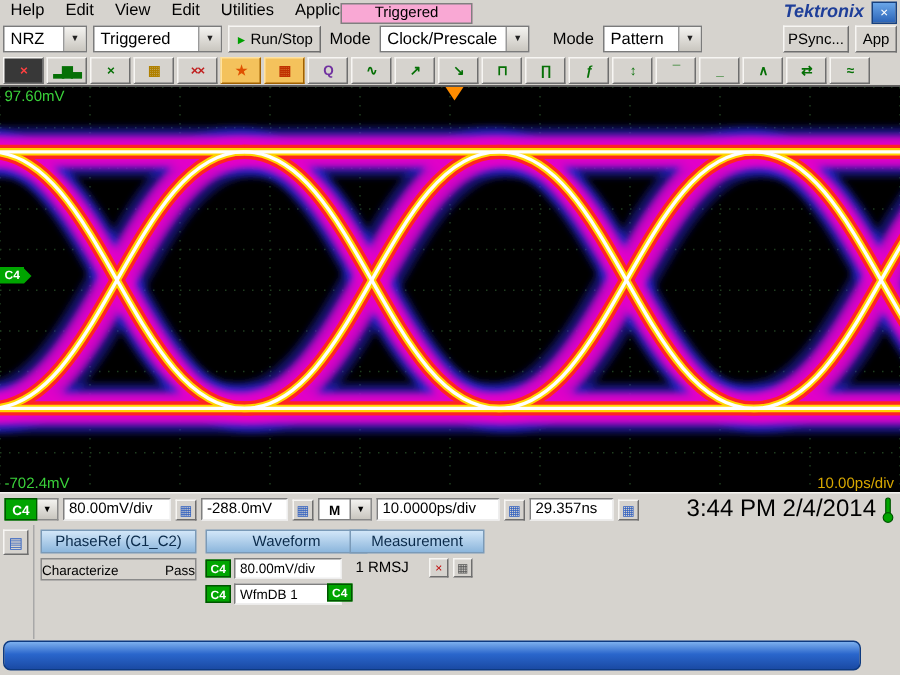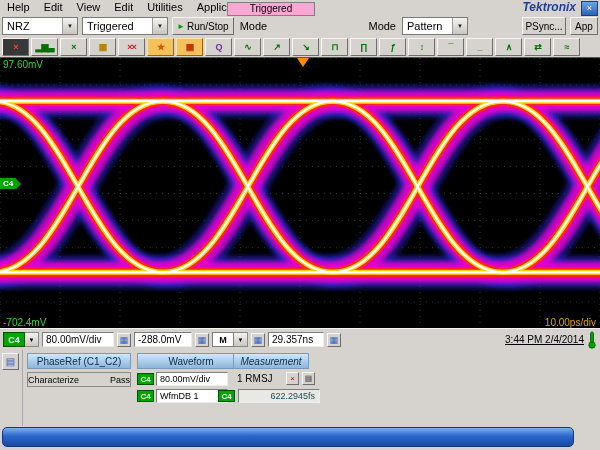--- a/index.html
+++ b/index.html
@@ -54,33 +54,33 @@
        padding:0 3px;box-sizing:border-box;background:#d6d3ce;border-top:1px solid #f4f3f0;}
   .ch-combo{display:flex;height:15px;}
   .ch-combo .ch{background:#00a500;border:1px solid #005500;color:#fff;font-weight:bold;font-size:9px;
        width:20px;display:flex;align-items:center;justify-content:center;}
   .ch-combo .arrow{width:13px;background:linear-gradient(#f4f3f0,#c9c6bf);border:1px solid #8a8a8a;border-left:none;
        display:flex;align-items:center;justify-content:center;font-size:6px;}
   .val-box{height:15px;background:#fff;border:1px solid;border-color:#7f7f7f #eeeeee #eeeeee #7f7f7f;
        font-size:10px;display:flex;align-items:center;padding:0 3px;box-sizing:border-box;white-space:nowrap;}
   .keypad{width:14px;height:14px;background:#d6d3ce;border:1px solid;border-color:#f7f6f3 #6e6e6e #6e6e6e #f7f6f3;
        color:#3060c0;font-size:9px;display:flex;align-items:center;justify-content:center;box-sizing:border-box;}
-  #datetime{font-size:10px;white-space:nowrap;text-decoration:underline;}
+  #datetime{font-size:16px;white-space:nowrap;}
 
   
   #bottom{position:absolute;left:0;top:350px;width:600px;height:100px;background:#d6d3ce;}
   #left-strip{position:absolute;left:0;top:0;width:22px;height:76px;border-right:1px solid #a8a8a8;}
   #strip-btn{position:absolute;left:2px;top:3px;width:17px;height:17px;background:#d6d3ce;
        border:1px solid;border-color:#f7f6f3 #6e6e6e #6e6e6e #f7f6f3;color:#3060c0;font-size:10px;
        display:flex;align-items:center;justify-content:center;box-sizing:border-box;}
   .hdr{position:absolute;height:16px;background:linear-gradient(#d2e6f8,#8cb6dc);border:1px solid #7a9ab8;
        color:#0a2a4a;font-size:10px;display:flex;align-items:center;justify-content:center;box-sizing:border-box;}
   #phaseref-hdr{left:27px;top:3px;width:104px;}
   #wf-hdr{left:137px;top:3px;width:108px;}
-  #meas-hdr{left:233px;top:3px;width:76px;font-style:italic;}
+  #meas-hdr{left:233px;top:3px;width:90px;}
   #characterize{position:absolute;left:27px;top:22px;width:104px;height:15px;border:1px solid #8a8a8a;
        display:flex;align-items:center;justify-content:space-between;padding:0 0;font-size:9px;box-sizing:border-box;}
   #wf-rows{position:absolute;left:137px;top:22px;display:flex;flex-direction:column;gap:3px;}
   .wf-row{display:flex;align-items:center;gap:2px;}
   .ch-badge{background:#00a500;border:1px solid #005500;color:#fff;font-weight:bold;font-size:8px;
        width:17px;height:12px;display:inline-flex;align-items:center;justify-content:center;box-sizing:border-box;}
   .row-box{height:14px;width:72px;background:#fff;border:1px solid;border-color:#7f7f7f #eee #eee #7f7f7f;
        font-size:9px;display:inline-flex;align-items:center;padding:0 3px;box-sizing:border-box;}
   #meas-row1{position:absolute;left:237px;top:22px;display:flex;align-items:center;gap:3px;}
   #meas-name{font-size:10px;width:46px;}
@@ -100,33 +100,37 @@
 <div id="app">
 
   <div id="menubar">
     <span id="menu-items"><span class="menu-item">Help</span><span class="menu-item">Edit</span><span class="menu-item">View</span><span class="menu-item">Edit</span><span class="menu-item">Utilities</span><span class="menu-item">Applications</span><span class="menu-item">Help</span></span>
     <div id="trig-status">Triggered</div>
     <div id="brand">Tektronix</div>
     <div id="win-close">×</div>
   </div>
 
   <div id="toolbar1">
-    <div class="combo" style="width:76px">
+    <div class="combo" style="width:56px">
       <span class="txt">NRZ</span>
       <span class="arrow">▼</span>
     </div>
     <div class="combo" style="width:86px">
       <span class="txt">Triggered</span>
       <span class="arrow">▼</span>
     </div>
     <div class="btn">
       <span class="glyph-green">►</span>
       <span>Run/Stop</span>
     </div>
     <span class="lbl">Mode</span>
+    <div class="combo" style="width:100px">
+      <span class="txt">Clock/Prescale</span>
+      <span class="arrow">▼</span>
+    </div>
     <div class="spacer"></div>
     <span class="lbl">Mode</span>
     <div class="combo" style="width:66px">
       <span class="txt">Pattern</span>
       <span class="arrow">▼</span>
     </div>
     <div style="width:46px"></div>
     <div class="btn" style="width:44px">
       <span>PSync...</span>
     </div>
@@ -382,20 +386,21 @@
       <span class="arrow">▼</span>
     </div>
     <div class="val-box" style="width:72px">80.00mV/div</div>
     <div class="keypad">▦</div>
     <div class="val-box" style="width:58px">-288.0mV</div>
     <div class="keypad">▦</div>
     <div class="ch-combo">
       <span class="ch" style="background:#fff;color:#000;border-color:#7f7f7f">M</span>
       <span class="arrow">▼</span>
     </div>
+    <div class="val-box" style="width:82px">10.0000ps/div</div>
     <div class="keypad">▦</div>
     <div class="val-box" style="width:56px">29.357ns</div>
     <div class="keypad">▦</div>
     <div class="spacer"></div>
     <span id="datetime">3:44 PM 2/4/2014</span>
     <span class="thermo">
       <svg width="10" height="18" viewBox="0 0 10 18">
         <rect x="3.5" y="1" width="3" height="11" rx="1.5" fill="#00a500" stroke="#005500" stroke-width="0.8"></rect>
         <circle cx="5" cy="14" r="3.2" fill="#00a500" stroke="#005500" stroke-width="0.8"></circle>
       </svg>
@@ -426,19 +431,18 @@
       </div>
 
     <div id="meas-hdr" class="hdr">Measurement</div>
     <div id="meas-row1">
       <span id="meas-name">1 RMSJ</span>
       <span class="mini-btn" style="color:#c00000">×</span>
       <span class="mini-btn" style="color:#555">▦</span>
     </div>
     <div id="meas-row2">
       <span class="ch-badge">C4</span>
-      <span id="meas-value">622.2945fs</span>
     </div>
 
     <div id="bluebar"></div>
   </div>
 
 </div>
 
 </body></html>

